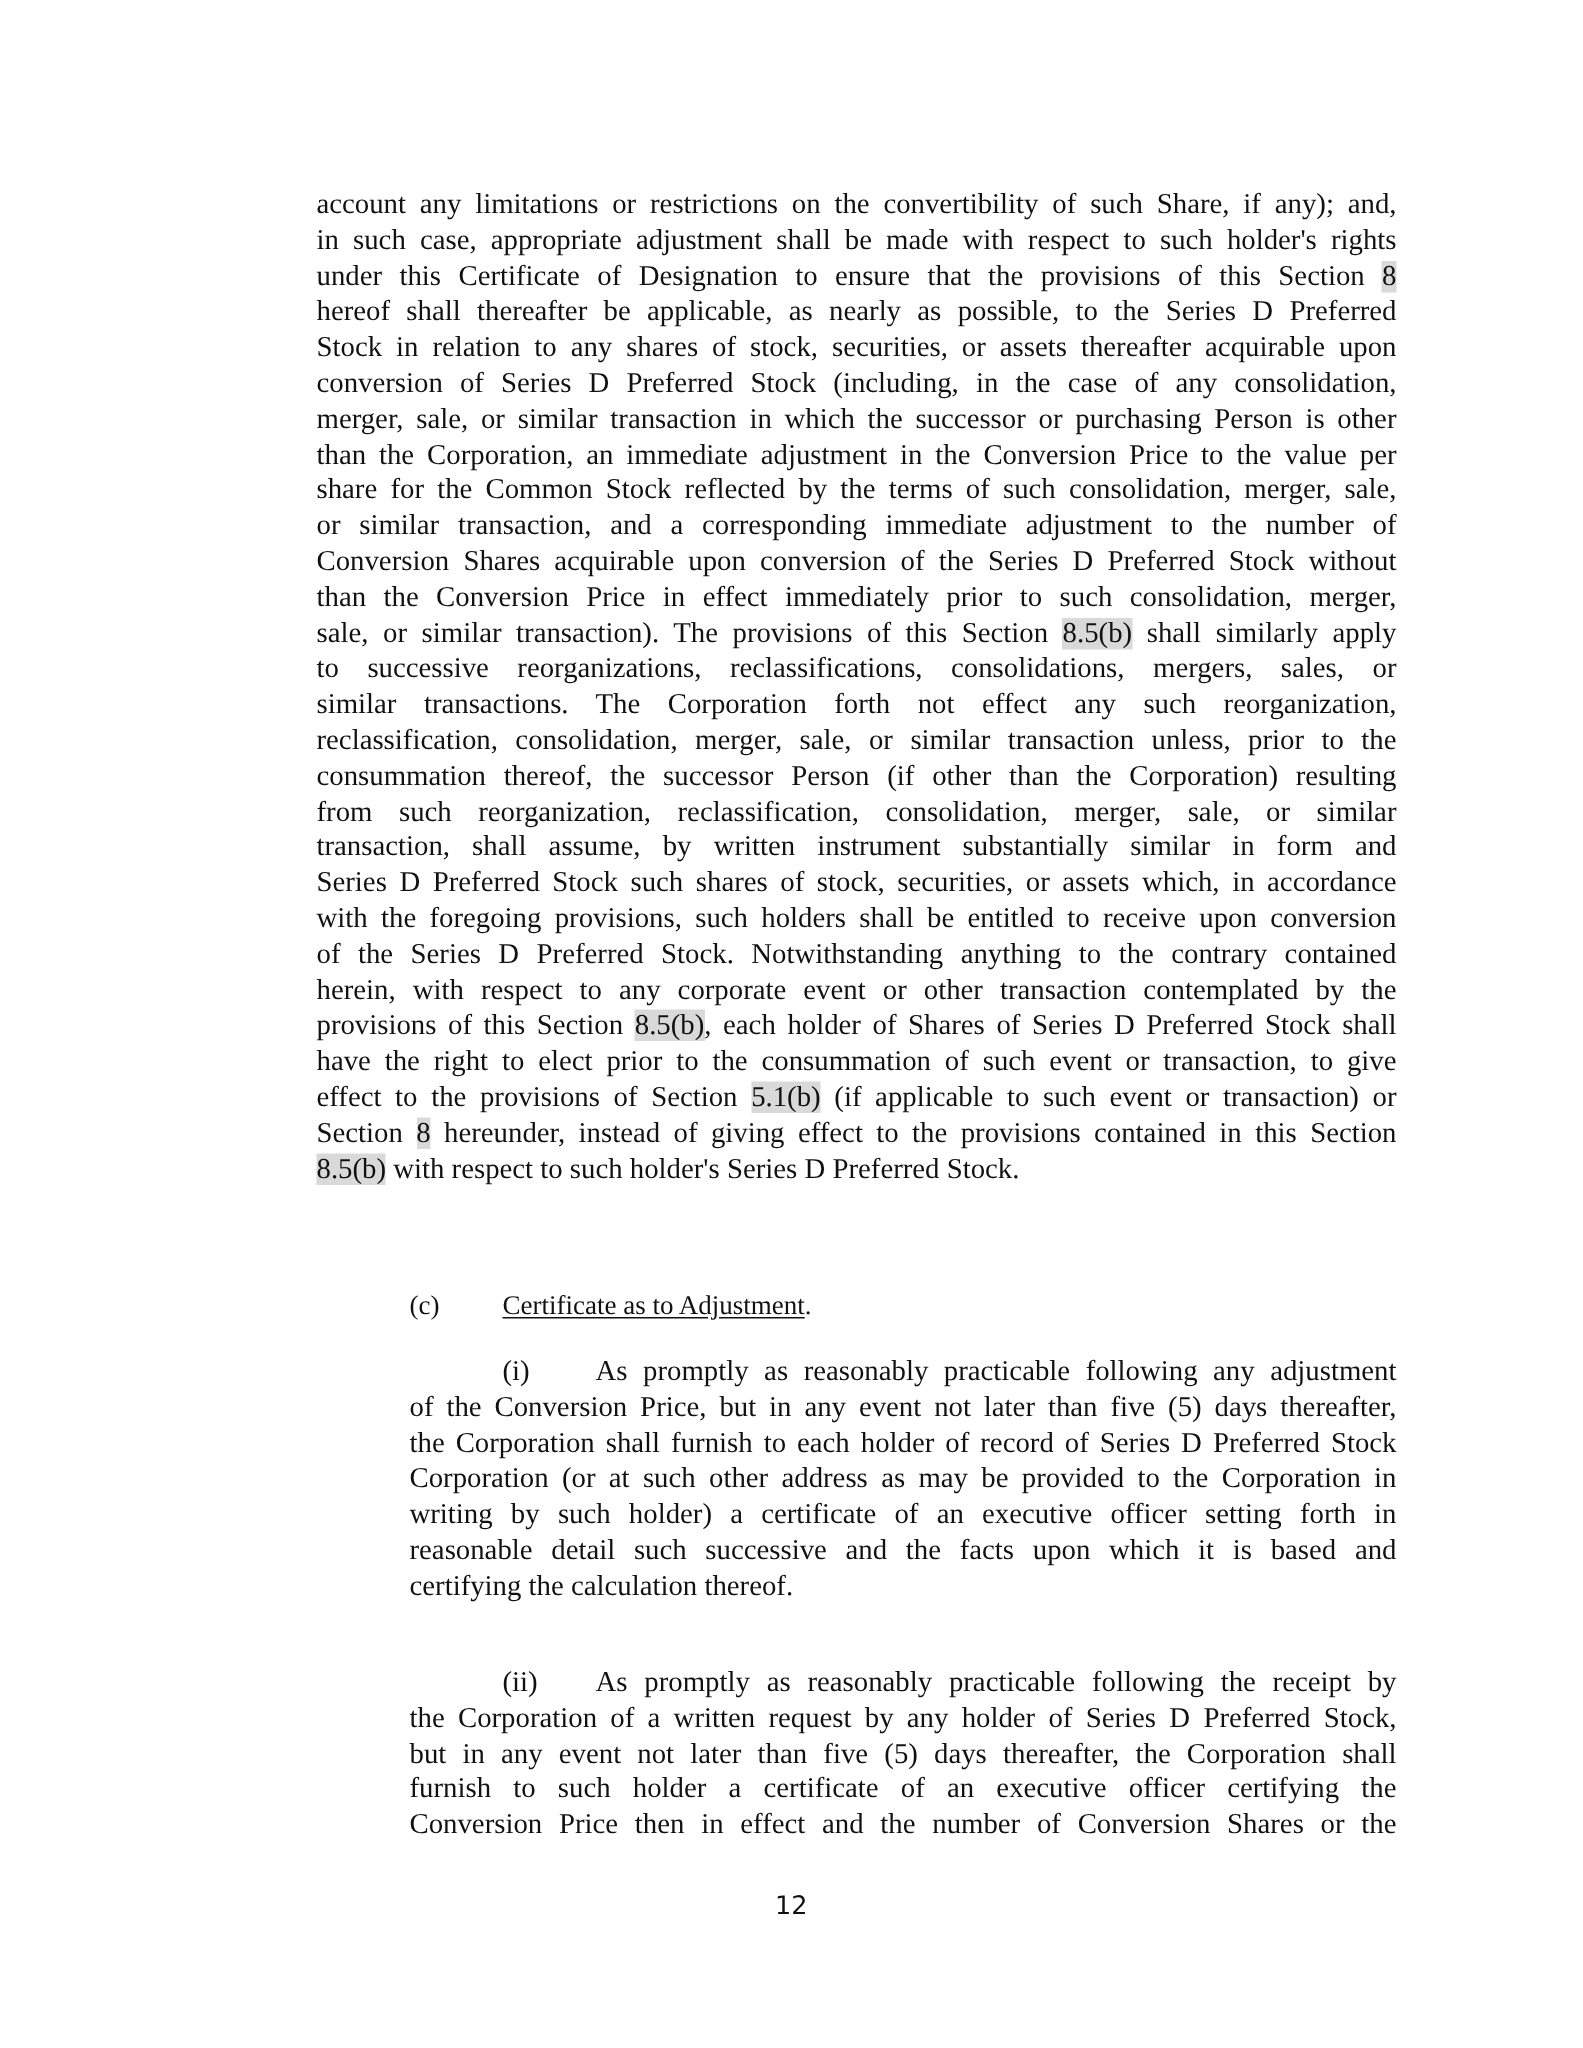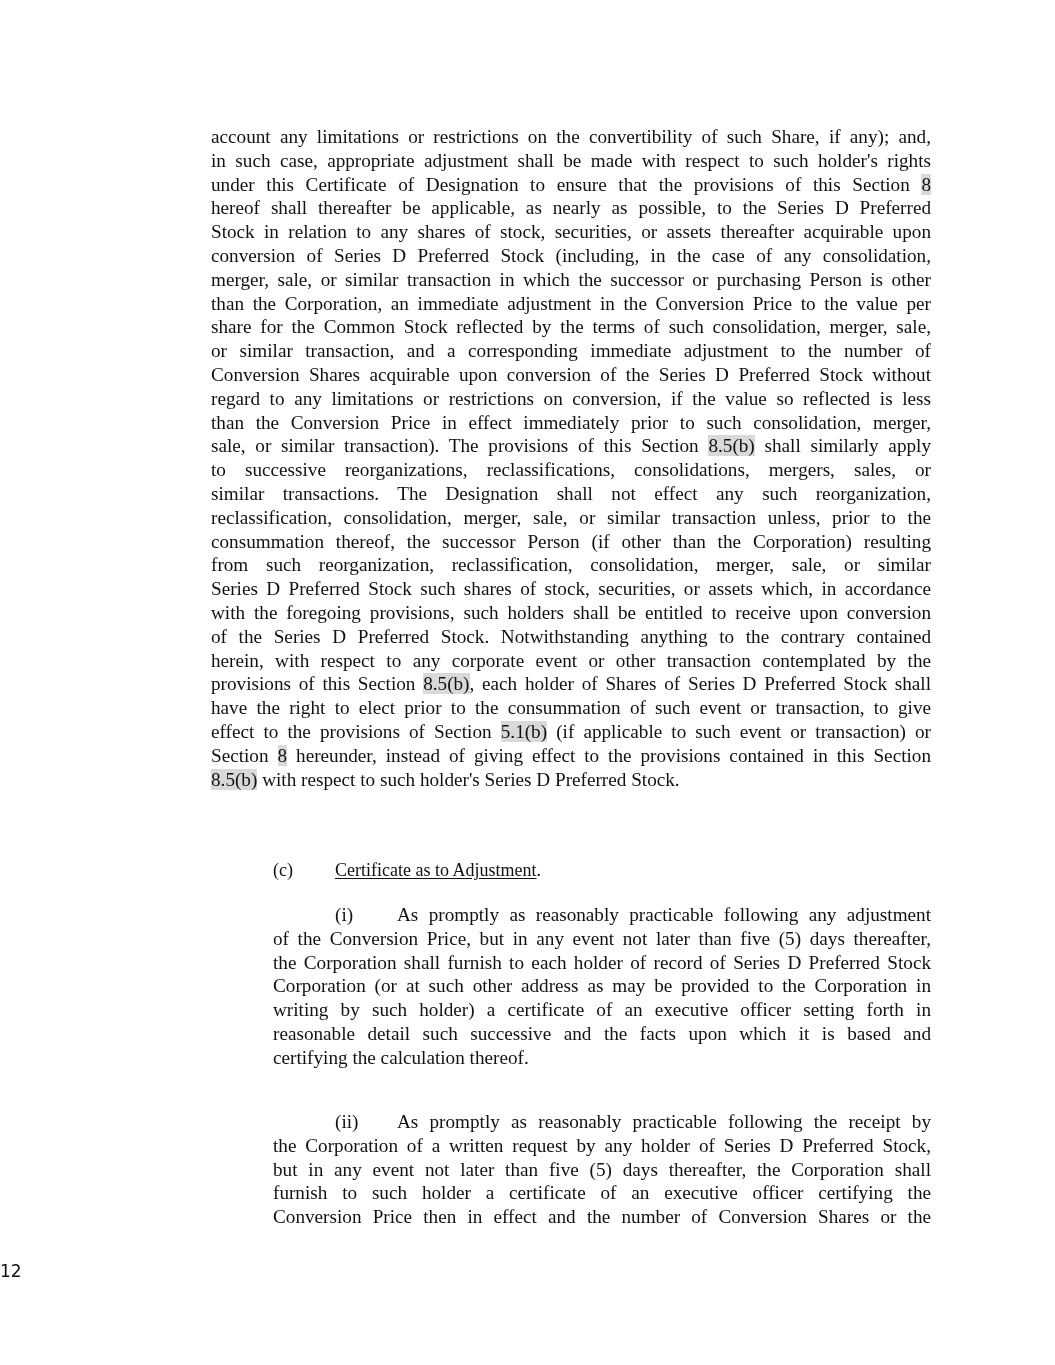--- a/index.html
+++ b/index.html
@@ -23,49 +23,49 @@
   .body-para { left: 211px; top: 125px; width: 720px; }
   .hl { background: #d9d9d9; }
   .heading-c { position: absolute; left: 273px; top: 859px; font-family: "Liberation Serif", serif; font-size: 18px; line-height: 23.8px; color: #111; white-space: nowrap; }
   .heading-c .label { display: inline-block; width: 62px; }
   .heading-c .title { text-decoration: underline; text-underline-offset: 2px; }
   .sub-para { left: 273px; width: 658px; }
   .sub-i { top: 903px; }
   .sub-ii { top: 1110px; }
   .sub-label { display: inline-block; width: 62px; }
   .page-number {
-    position: absolute; left: 0; width: 1055px; top: 1261px; text-align: left;
+    position: absolute; left: 0; width: 1055px; top: 1261px; text-align: center;
     font-family: "DejaVu Sans", sans-serif; font-size: 17px; color: #111;
   }
 </style>
 </head>
 <body>
 
 <div class="page">
 
   <div class="para body-para" id="body-para">
       <span class="line">account any limitations or restrictions on the convertibility of such Share, if any); and,</span>
       <span class="line">in such case, appropriate adjustment shall be made with respect to such holder's rights</span>
       <span class="line">under this Certificate of Designation to ensure that the provisions of this Section <span class="hl">8</span></span>
       <span class="line">hereof shall thereafter be applicable, as nearly as possible, to the Series D Preferred</span>
       <span class="line">Stock in relation to any shares of stock, securities, or assets thereafter acquirable upon</span>
       <span class="line">conversion of Series D Preferred Stock (including, in the case of any consolidation,</span>
       <span class="line">merger, sale, or similar transaction in which the successor or purchasing Person is other</span>
       <span class="line">than the Corporation, an immediate adjustment in the Conversion Price to the value per</span>
       <span class="line">share for the Common Stock reflected by the terms of such consolidation, merger, sale,</span>
       <span class="line">or similar transaction, and a corresponding immediate adjustment to the number of</span>
       <span class="line">Conversion Shares acquirable upon conversion of the Series D Preferred Stock without</span>
-      <span class="line">regard to any limitations or restrictions on conversion, if the value so reflected is less</span>
       <span class="line">than the Conversion Price in effect immediately prior to such consolidation, merger,</span>
       <span class="line">sale, or similar transaction). The provisions of this Section <span class="hl">8.5(b)</span> shall similarly apply</span>
       <span class="line">to successive reorganizations, reclassifications, consolidations, mergers, sales, or</span>
-      <span class="line">similar transactions. The Designation shall not effect any such reorganization,</span>
+      <span class="line">similar transactions. The Corporation forth not effect any such reorganization,</span>
       <span class="line">reclassification, consolidation, merger, sale, or similar transaction unless, prior to the</span>
       <span class="line">consummation thereof, the successor Person (if other than the Corporation) resulting</span>
       <span class="line">from such reorganization, reclassification, consolidation, merger, sale, or similar</span>
+      <span class="line">transaction, shall assume, by written instrument substantially similar in form and</span>
       <span class="line">Series D Preferred Stock such shares of stock, securities, or assets which, in accordance</span>
       <span class="line">with the foregoing provisions, such holders shall be entitled to receive upon conversion</span>
       <span class="line">of the Series D Preferred Stock. Notwithstanding anything to the contrary contained</span>
       <span class="line">herein, with respect to any corporate event or other transaction contemplated by the</span>
       <span class="line">provisions of this Section <span class="hl">8.5(b)</span>, each holder of Shares of Series D Preferred Stock shall</span>
       <span class="line">have the right to elect prior to the consummation of such event or transaction, to give</span>
       <span class="line">effect to the provisions of Section <span class="hl">5.1(b)</span> (if applicable to such event or transaction) or</span>
       <span class="line">Section <span class="hl">8</span> hereunder, instead of giving effect to the provisions contained in this Section</span>
       <span class="line last"><span class="hl">8.5(b)</span> with respect to such holder's Series D Preferred Stock.</span>
     </div>

